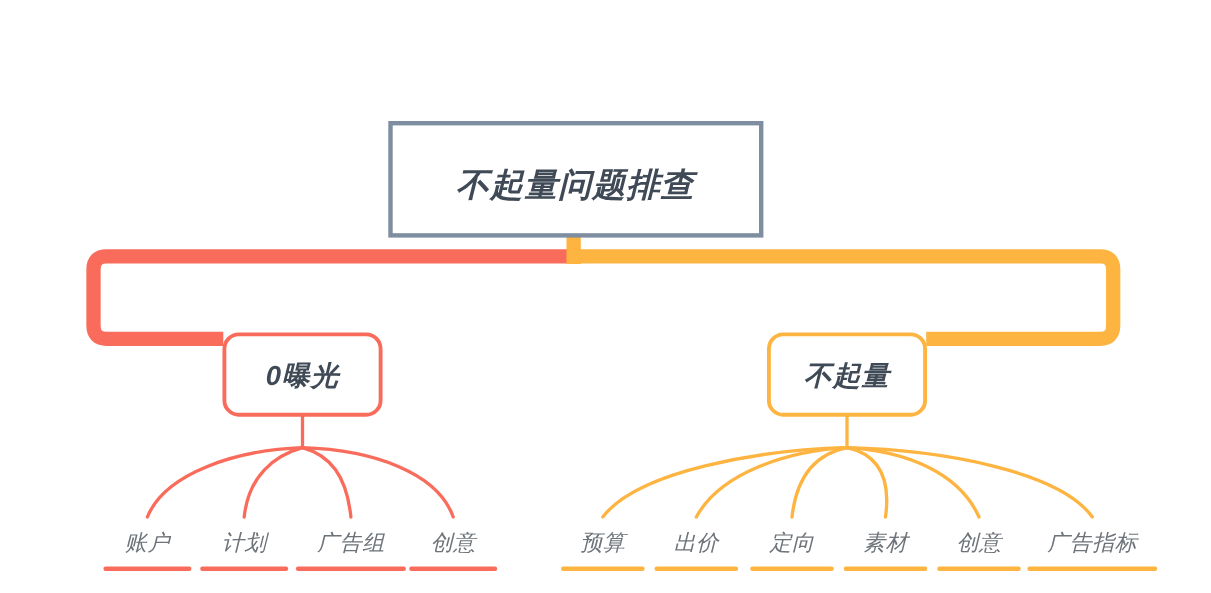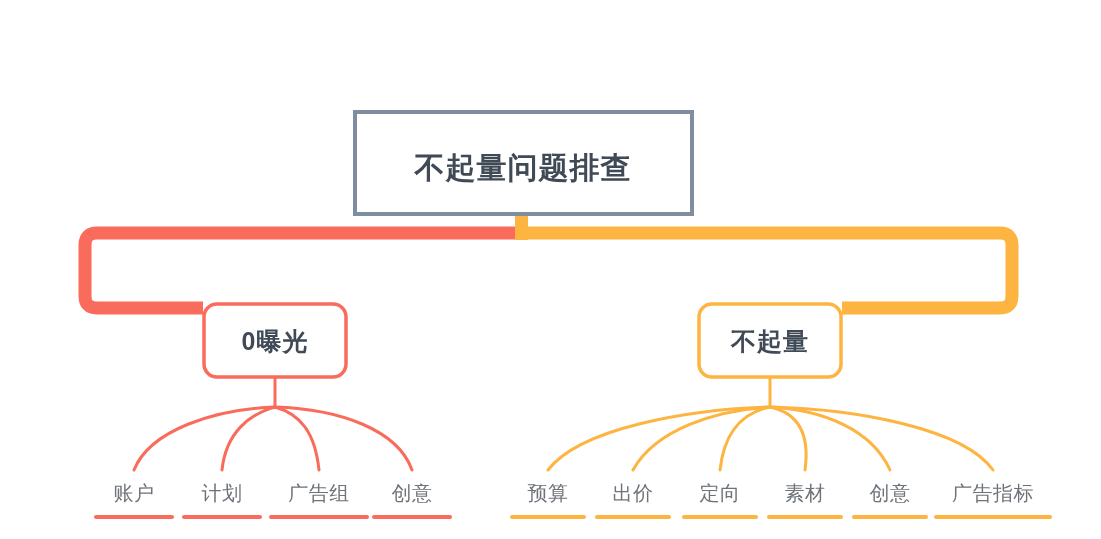--- a/index.html
+++ b/index.html
@@ -11,20 +11,21 @@
     width: 1101px;
     height: 539px;
     overflow: hidden;
     font-family: "Liberation Sans", "DejaVu Sans", sans-serif;
   }
   #mindmap-root {
     position: relative;
     width: 1101px;
     height: 539px;
     background: #ffffff;
+    font-style: italic;
   }
   #diagram-svg {
     position: absolute;
     left: 0;
     top: 0;
     width: 1101px;
     height: 539px;
     display: block;
   }
   .node-text-root {

